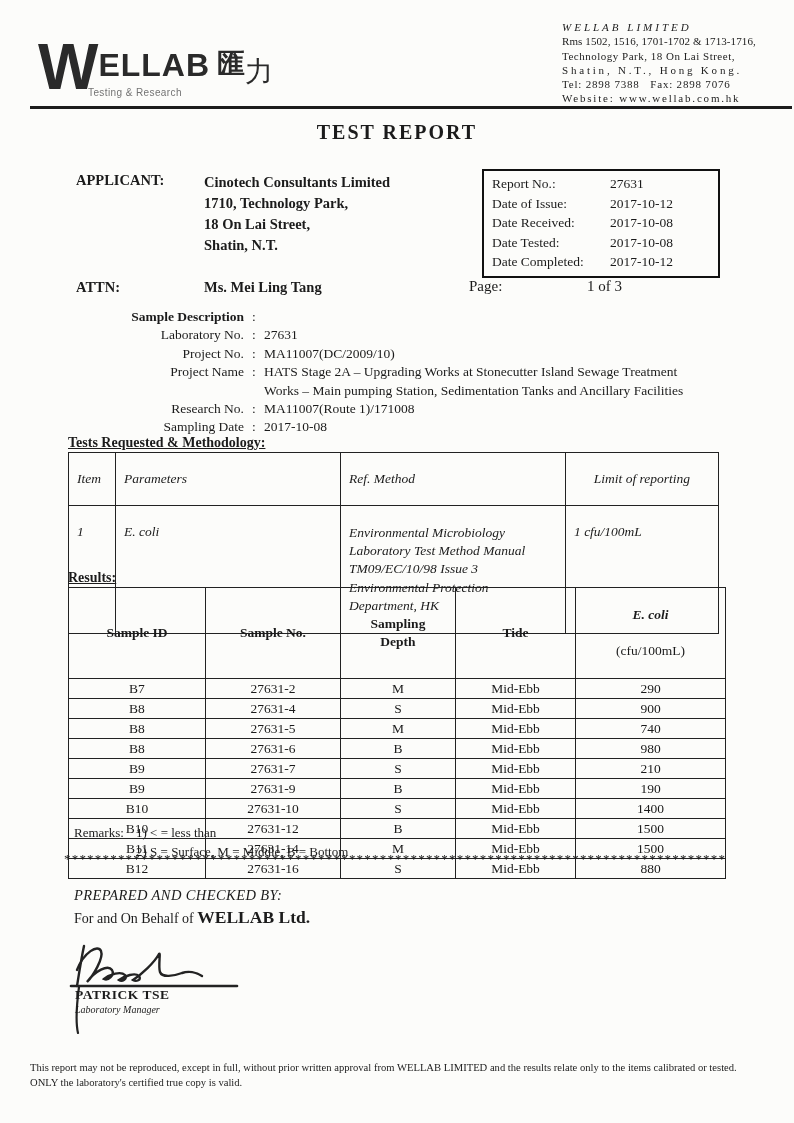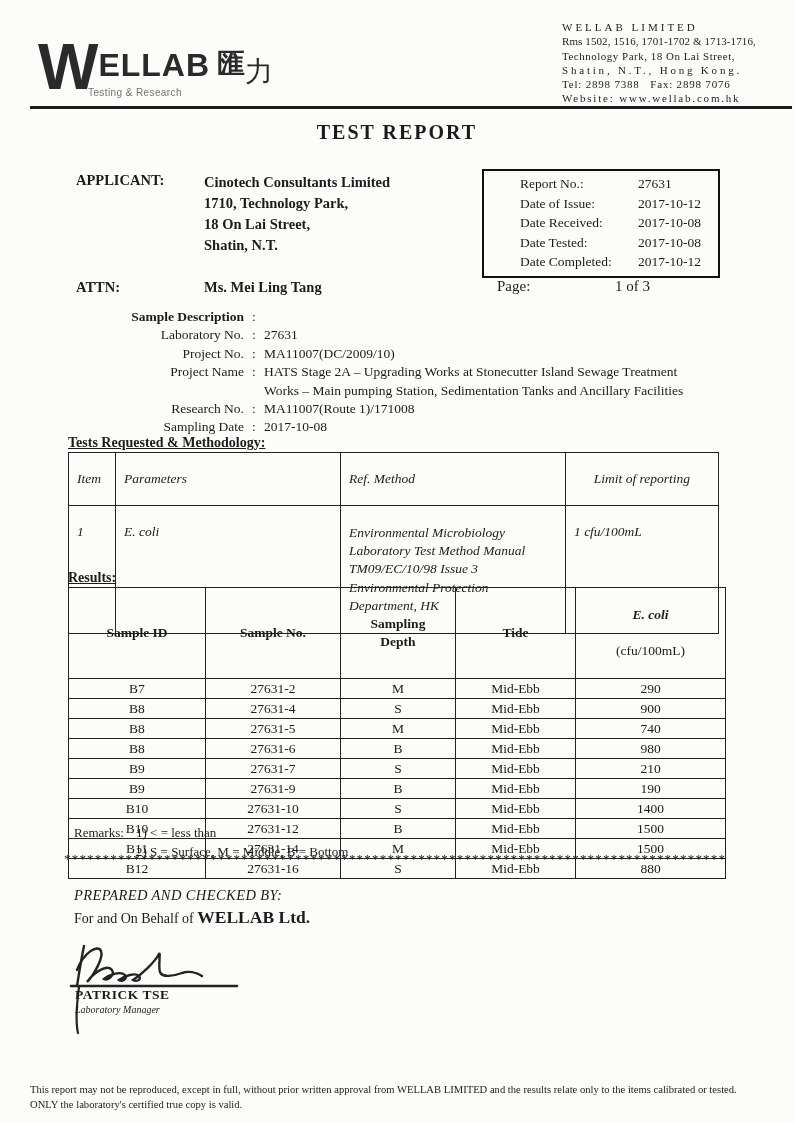--- a/index.html
+++ b/index.html
@@ -10,21 +10,21 @@
   .logo{position:absolute;left:38px;top:38px;font-family:"Liberation Sans",sans-serif;color:#2a2a2a;}
   .logo-main{display:flex;align-items:flex-start;}
   .logo-w{font-size:64px;font-weight:bold;line-height:58px;}
   .logo-ellab{font-size:32px;font-weight:bold;letter-spacing:1px;margin-top:9px;}
   .logo-cn{font-size:28px;font-weight:bold;margin-left:7px;margin-top:7px;font-family:"DejaVu Sans",sans-serif;}
   .logo-cn .cn2{display:inline-block;transform:translateY(8px);font-weight:normal;}
   .logo-tagline{font-size:10px;margin-left:50px;margin-top:-9px;letter-spacing:0.4px;color:#737373;}
 
   
   .letterhead{position:absolute;left:562px;top:20px;width:230px;font-size:11px;line-height:14.3px;color:#222;}
-  .letterhead div:nth-of-type(1){letter-spacing:3px;}
+  .letterhead div:nth-of-type(1){letter-spacing:3px;font-style:italic;}
   .letterhead div:nth-of-type(2){letter-spacing:0.1px;}
   .letterhead div:nth-of-type(3){letter-spacing:0.5px;}
   .letterhead div:nth-of-type(4){letter-spacing:2.8px;}
   .letterhead div:nth-of-type(5){letter-spacing:0.8px;white-space:pre;}
   .letterhead div:nth-of-type(6){letter-spacing:1.8px;}
 
   .rule{position:absolute;top:106px;left:30px;width:762px;height:3px;background:#1c1c1c;}
 
   .title{position:absolute;top:121px;left:0;width:100%;text-align:center;
          font-size:20px;font-weight:bold;letter-spacing:2px;}
@@ -33,21 +33,21 @@
   .applicant-row{position:absolute;left:76px;top:172px;display:flex;font-size:14.5px;font-weight:bold;}
   .applicant-label{width:128px;}
   .applicant-lines div{line-height:21px;}
   .attn-row{position:absolute;left:76px;top:279px;display:flex;font-size:14.5px;font-weight:bold;}
   .attn-row .attn-label{width:128px;}
 
   
   .report-box{position:absolute;left:482px;top:169px;width:226px;border:2.5px solid #111;
               padding:3px 0 4px 8px;background:#fcfcfa;}
   .rb-row{display:flex;font-size:13.5px;line-height:19.5px;}
-  .rb-label{width:118px;margin-left:28px;}
+  .rb-label{width:118px;}
   .page-row{position:absolute;left:469px;top:278px;display:flex;font-size:15px;}
   .page-row .rb-label{width:118px;}
 
   
   .sample-info{position:absolute;left:76px;top:308px;font-size:13.5px;line-height:18.4px;}
   .si-row{display:flex;}
   .si-label{width:168px;text-align:right;}
   .si-colon{width:20px;text-align:center;}
   .si-value{max-width:470px;white-space:pre-line;}
   .si-row .bold{font-weight:bold;}
@@ -90,21 +90,21 @@
 
   
   .prepared{position:absolute;left:74px;top:887px;font-style:italic;font-size:14.5px;letter-spacing:0.4px;}
   .behalf{position:absolute;left:74px;top:907px;font-size:14px;}
   .behalf .company{font-weight:bold;font-size:17.5px;}
   .signature-svg{position:absolute;left:62px;top:936px;}
   .signatory{position:absolute;left:75px;top:987px;font-weight:bold;font-size:13.5px;letter-spacing:0.5px;}
   .signatory-title{position:absolute;left:75px;top:1004px;font-style:italic;font-size:10px;}
 
   
-  .footer{position:absolute;left:30px;top:1083px;width:748px;font-size:10.6px;line-height:14.6px;color:#222;}
+  .footer{position:absolute;left:30px;top:1061px;width:748px;font-size:10.6px;line-height:14.6px;color:#222;}
 </style>
 </head>
 <body>
 
 <div class="page">
 
   <div class="logo">
     <div class="logo-main">
       <span class="logo-w">W</span>
       <span class="logo-ellab">ELLAB</span>

